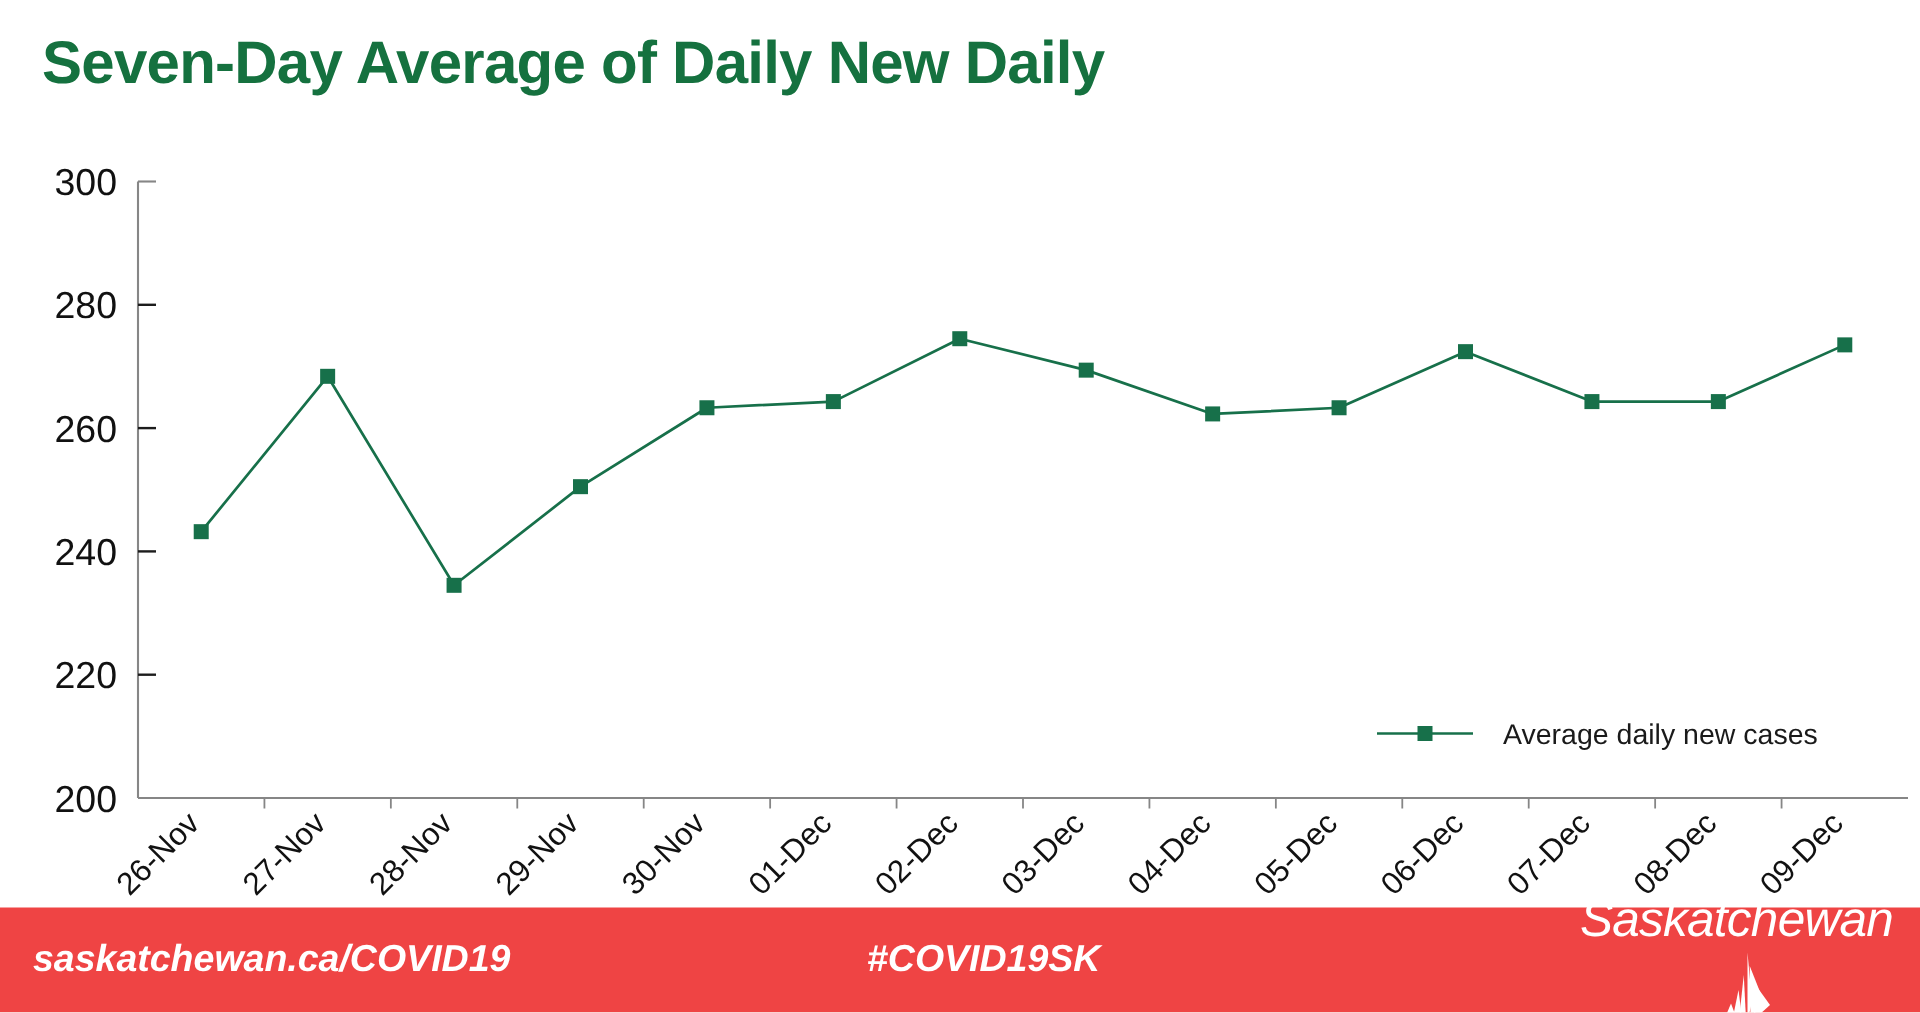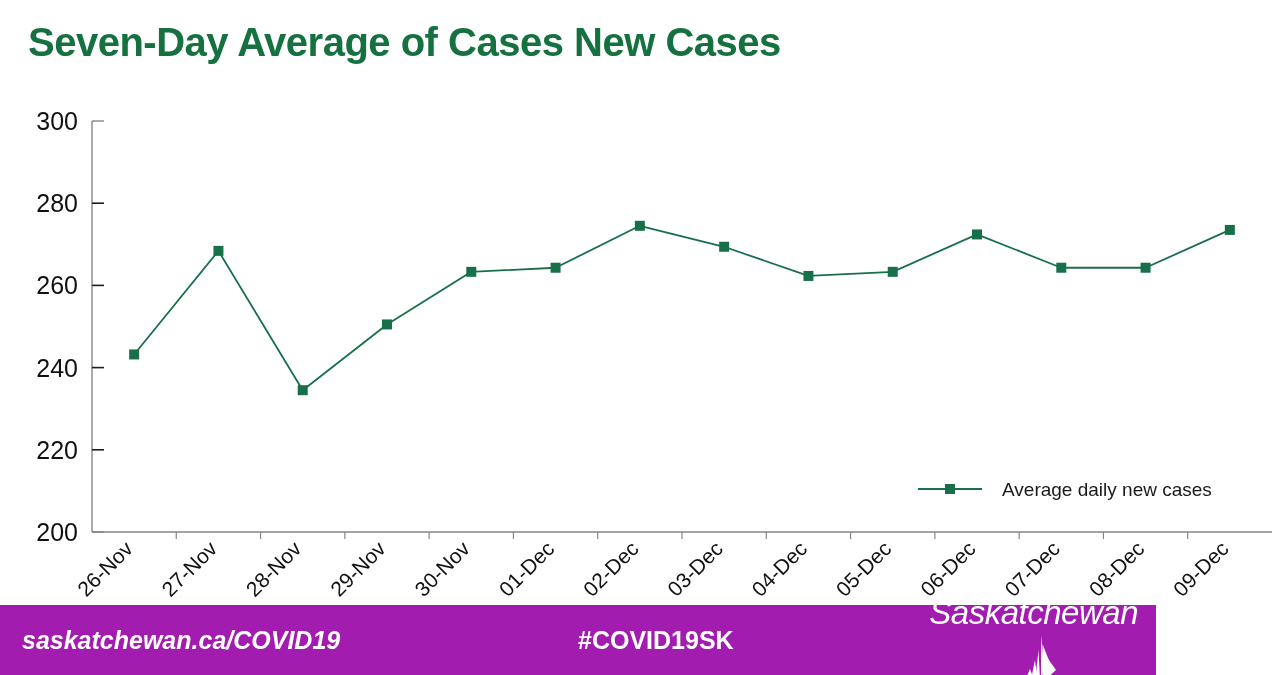--- a/index.html
+++ b/index.html
@@ -45,43 +45,44 @@
     position: absolute;
     left: 0;
     top: 0;
   }
 
   
   .footer {
     position: absolute;
     left: 0;
     top: 605px;
-    width: 1156px;
+    width: 1280px;
     height: 70px;
-    background: #a21caf;
+    background: #ef4444;
   }
   .footer-url {
     position: absolute;
     left: 22px;
     top: 50%;
     transform: translateY(-50%);
     color: #ffffff;
     font-size: 25px;
     font-weight: bold;
     font-style: italic;
     white-space: nowrap;
   }
   .footer-tag {
     position: absolute;
     left: 578px;
     top: 50%;
     transform: translateY(-50%);
     color: #ffffff;
     font-size: 25px;
     font-weight: bold;
+    font-style: italic;
     white-space: nowrap;
   }
   .footer-logo {
     position: absolute;
     right: 18px;
     top: 50%;
     transform: translateY(-50%);
     display: flex;
     align-items: center;
     gap: 2px;
@@ -97,21 +98,21 @@
   }
   .wheat {
     display: block;
   }
 </style>
 </head>
 <body>
 
 <div id="page">
 
-  <div class="chart-title">Seven-Day Average of Cases New Cases</div>
+  <div class="chart-title">Seven-Day Average of Daily New Daily</div>
 
   <div class="plot-wrap">
     <svg class="chart-svg" width="1280" height="605">
       <g id="axis-layer">
           <line x1="92" y1="121" x2="92" y2="532" stroke="#868686" stroke-width="1.4"></line>
           <line x1="92" y1="532" x2="1272" y2="532" stroke="#868686" stroke-width="1.4"></line>
           <line x1="92" y1="532" x2="104" y2="532" stroke="#868686" stroke-width="1.4"></line>
           <line x1="92" y1="449.8" x2="104" y2="449.8" stroke="#1c1c1c" stroke-width="1.6"></line>
           <line x1="92" y1="367.6" x2="104" y2="367.6" stroke="#1c1c1c" stroke-width="1.6"></line>
           <line x1="92" y1="285.4" x2="104" y2="285.4" stroke="#1c1c1c" stroke-width="1.6"></line>

